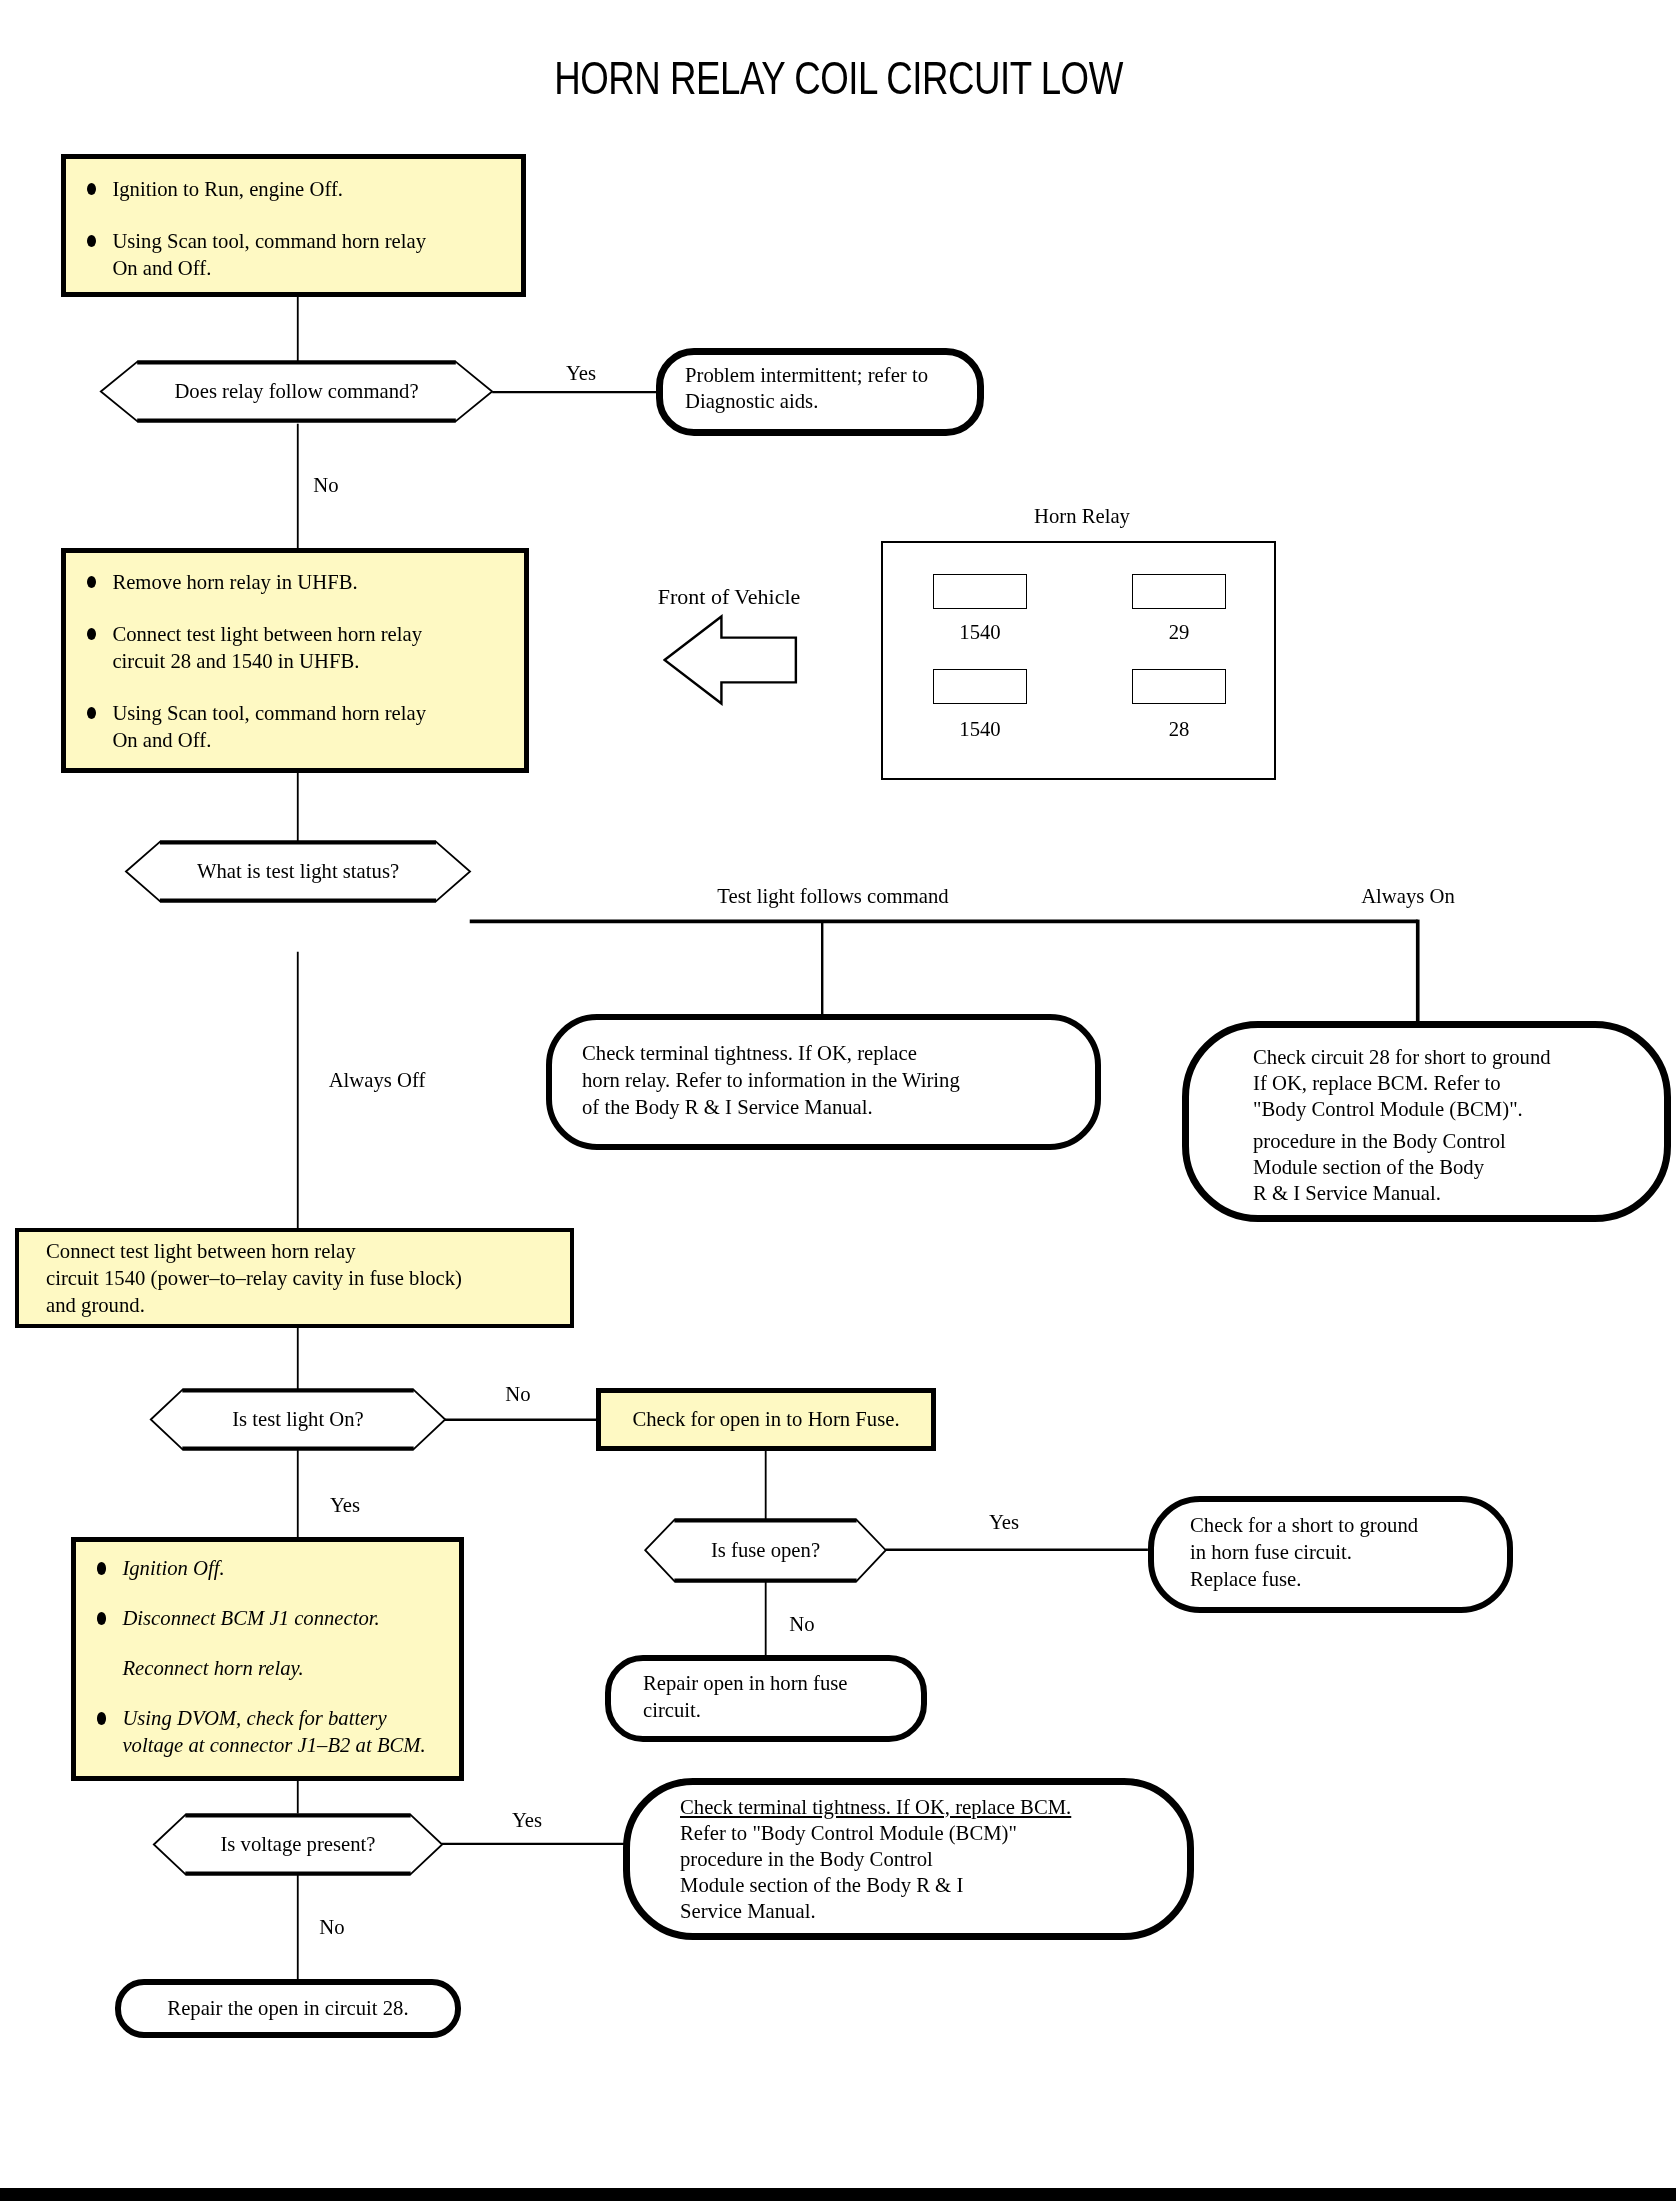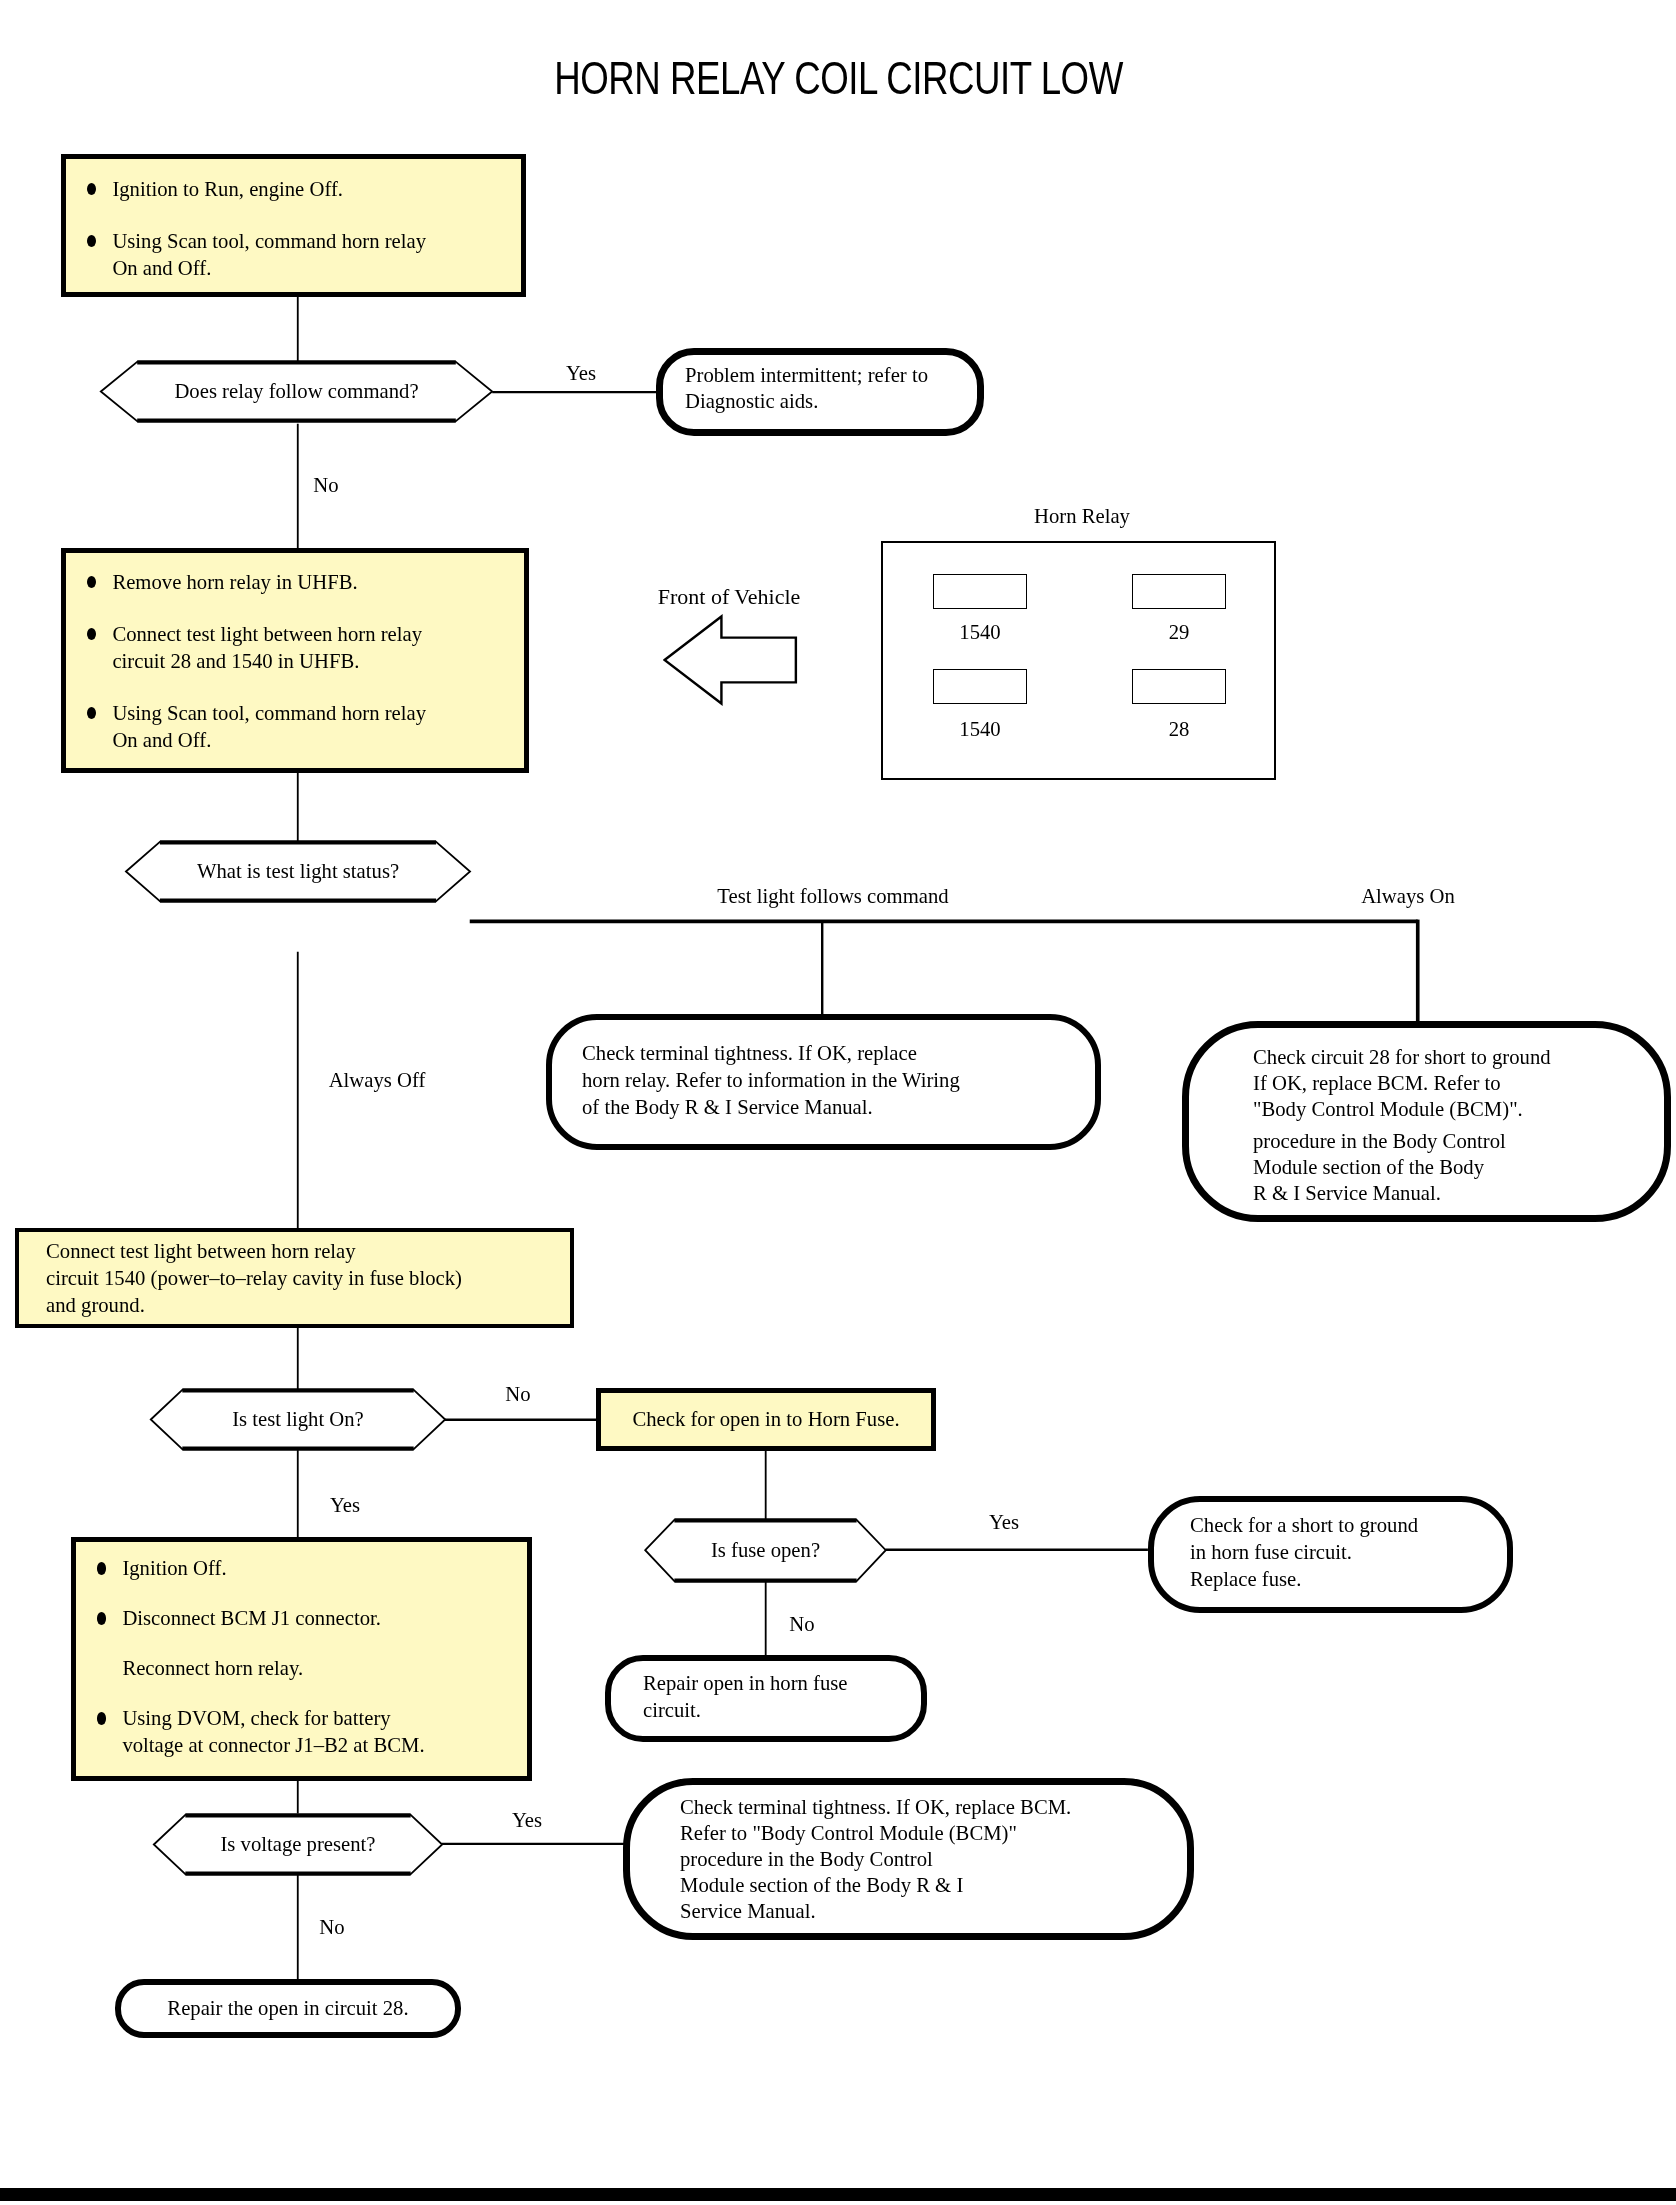--- a/index.html
+++ b/index.html
@@ -195,21 +195,21 @@
     <div class="line">Repair open in horn fuse</div>
     <div class="line">circuit.</div>
   </div>
 
   <div class="term" style="left:1148px;top:1496px;width:365px;height:117px;border-width:6.7px;border-radius:52px;padding:9.7px 6px 0 36px;">
     <div class="line">Check for a short to ground</div>
     <div class="line">in horn fuse circuit.</div>
     <div class="line">Replace fuse.</div>
   </div>
 
-  <div class="pbox" style="left:71px;top:1537px;width:461px;height:244px;padding:13.4px 9.7px 0 20.7px;">
+  <div class="pbox" style="left:71px;top:1537px;width:393px;height:244px;padding:13.4px 9.7px 0 20.7px;font-style:italic;">
     <div class="bul" style="margin-bottom:23px;">
       <span class="dot"></span>
       <div class="btxt">
         <div class="line">Ignition Off.</div>
       </div>
     </div>
     <div class="bul" style="margin-bottom:23px;">
       <span class="dot"></span>
       <div class="btxt">
         <div class="line">Disconnect BCM J1 connector.</div>
@@ -236,21 +236,21 @@
       <line x1="54" y1="4" x2="426" y2="4" stroke="#000" stroke-width="7"></line>
       <line x1="54" y1="100" x2="426" y2="100" stroke="#000" stroke-width="7"></line>
     </svg>
     <div class="hex-label">Is voltage present?</div>
   </div>
 
   <div class="lbl" style="left:527px;top:1809px;">Yes</div>
   <div class="lbl" style="left:332px;top:1916px;">No</div>
 
   <div class="term" style="left:623px;top:1778px;width:571px;height:162px;border-width:7.3px;border-radius:70px;padding:8.5px 6px 0 50px;">
-    <div class="line" style="line-height:26px;">Check terminal tightness. If OK, replace BCM.</div>
+    <div class="line" style="line-height:26px;text-decoration:underline;">Check terminal tightness. If OK, replace BCM.</div>
     <div class="line" style="line-height:26px;">Refer to "Body Control Module (BCM)"</div>
     <div class="line" style="line-height:26px;">procedure in the Body Control</div>
     <div class="line" style="line-height:26px;">Module section of the Body R &amp; I</div>
     <div class="line" style="line-height:26px;">Service Manual.</div>
   </div>
 
   <div class="term center-text" style="left:115px;top:1979px;width:346px;height:59px;border-width:6px;border-radius:29px;">
     <div class="line">Repair the open in circuit 28.</div>
   </div>
 

